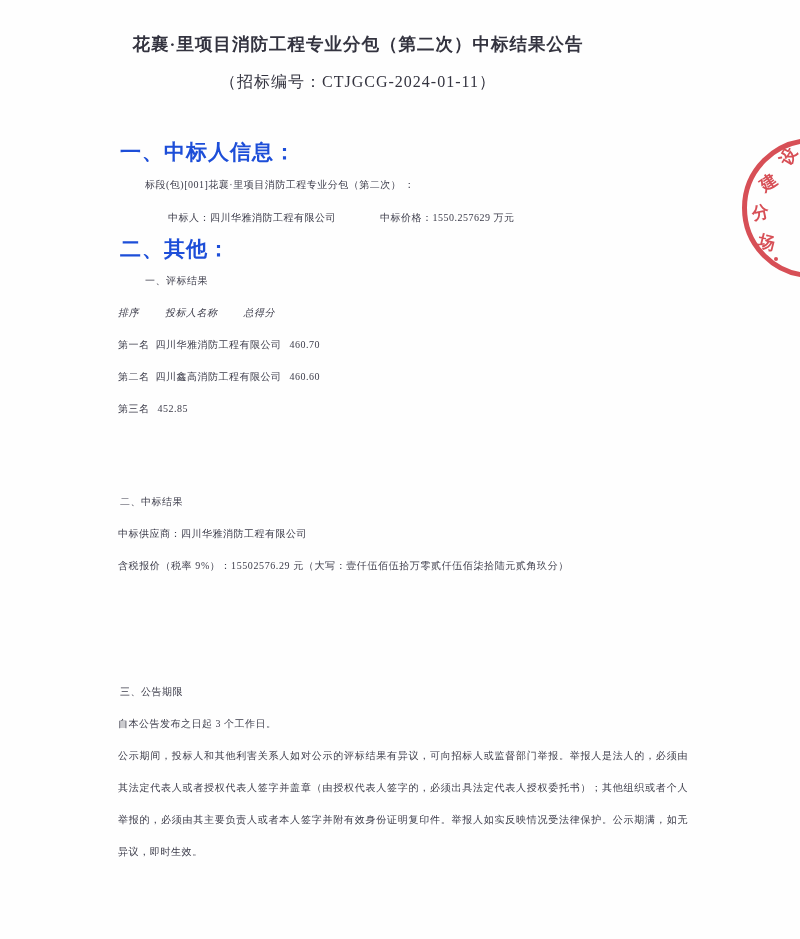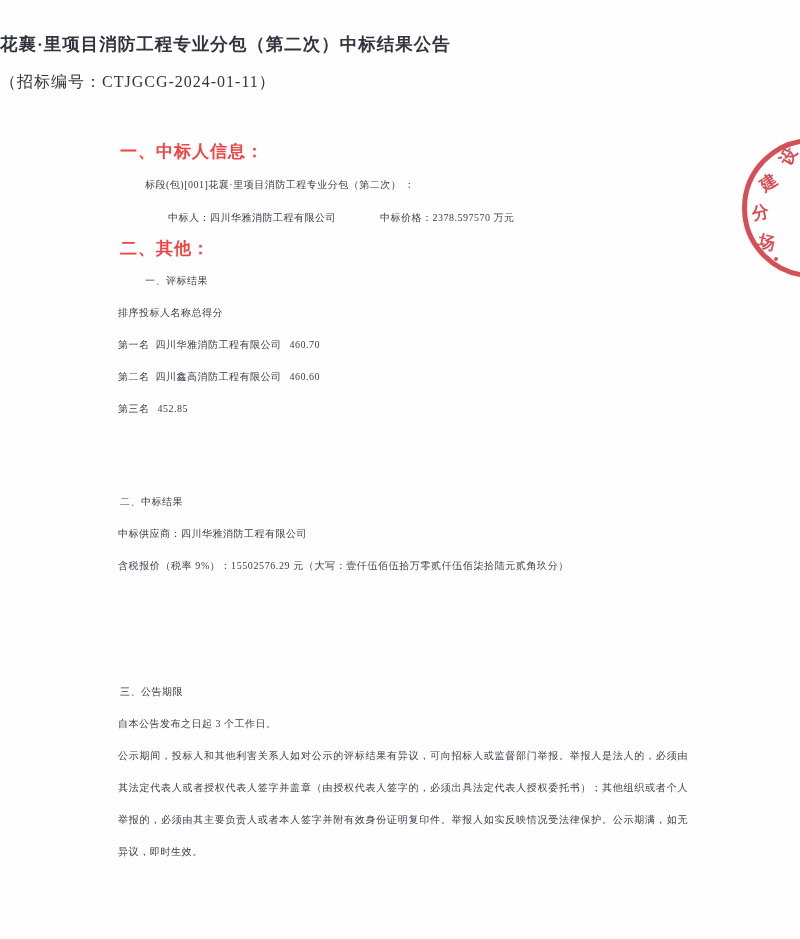--- a/index.html
+++ b/index.html
@@ -13,36 +13,36 @@
     color:#3b3b49;
   }
   .line{
     position:absolute;
     left:118px;
     line-height:32px;
     font-size:10px;
     white-space:nowrap;
     letter-spacing:0.5px;
   }
-  .center{left:0;width:716px;white-space:nowrap;}
+  .center{left:0;width:716px;text-align:center;white-space:nowrap;}
   .title{font-size:17.5px;font-weight:bold;color:#33333f;letter-spacing:1px;}
   .subtitle{font-size:16px;font-weight:normal;color:#33333f;letter-spacing:1px;}
-  .heading{font-weight:bold;color:#ef4444;font-size:17px;left:120px;letter-spacing:1px;}
+  .heading{font-weight:bold;color:#1d4ed8;font-size:21px;left:120px;letter-spacing:1px;}
   .subheading{left:145px;}
   .indent1{left:145px;}
   .indent2{left:168px;}
   .para{
     white-space:normal;
     width:570px;
     text-align:justify;
     letter-spacing:0.6px;
   }
   .rank-row{display:flex;gap:6px;}
   .rank-row .score{margin-left:2px;}
-  .tbl-header{display:flex;gap:0;}
+  .tbl-header{display:flex;gap:26px;font-style:italic;}
   .price-gap{margin-left:44px;}
   
   .seal{
     position:absolute;
     top:138px;
     right:-82px;
     width:130px;height:130px;
     border:5px solid #d2373f;
     border-radius:50%;
     opacity:0.88;
@@ -73,21 +73,21 @@
 
   <div class="line center title" style="top:28px">花襄·里项目消防工程专业分包（第二次）中标结果公告</div>
 
   <div class="line center subtitle" style="top:66px">（招标编号：CTJGCG-2024-01-11）</div>
 
   <div class="line heading" style="top:136px">一、中标人信息：</div>
 
   <div class="line indent1" style="top:169px">标段(包)[001]花襄·里项目消防工程专业分包（第二次） ：</div>
 
   <div class="line indent2" style="top:202px">
-    <span>中标人：四川华雅消防工程有限公司</span><span class="price-gap">中标价格：2378.597570 万元</span>
+    <span>中标人：四川华雅消防工程有限公司</span><span class="price-gap">中标价格：1550.257629 万元</span>
   </div>
 
   <div class="line heading" style="top:233px">二、其他：</div>
 
   <div class="line subheading" style="top:265px">一、评标结果</div>
 
   <div class="line tbl-header" style="top:297px">
     <span>排序</span>
     <span>投标人名称</span>
     <span>总得分</span>

